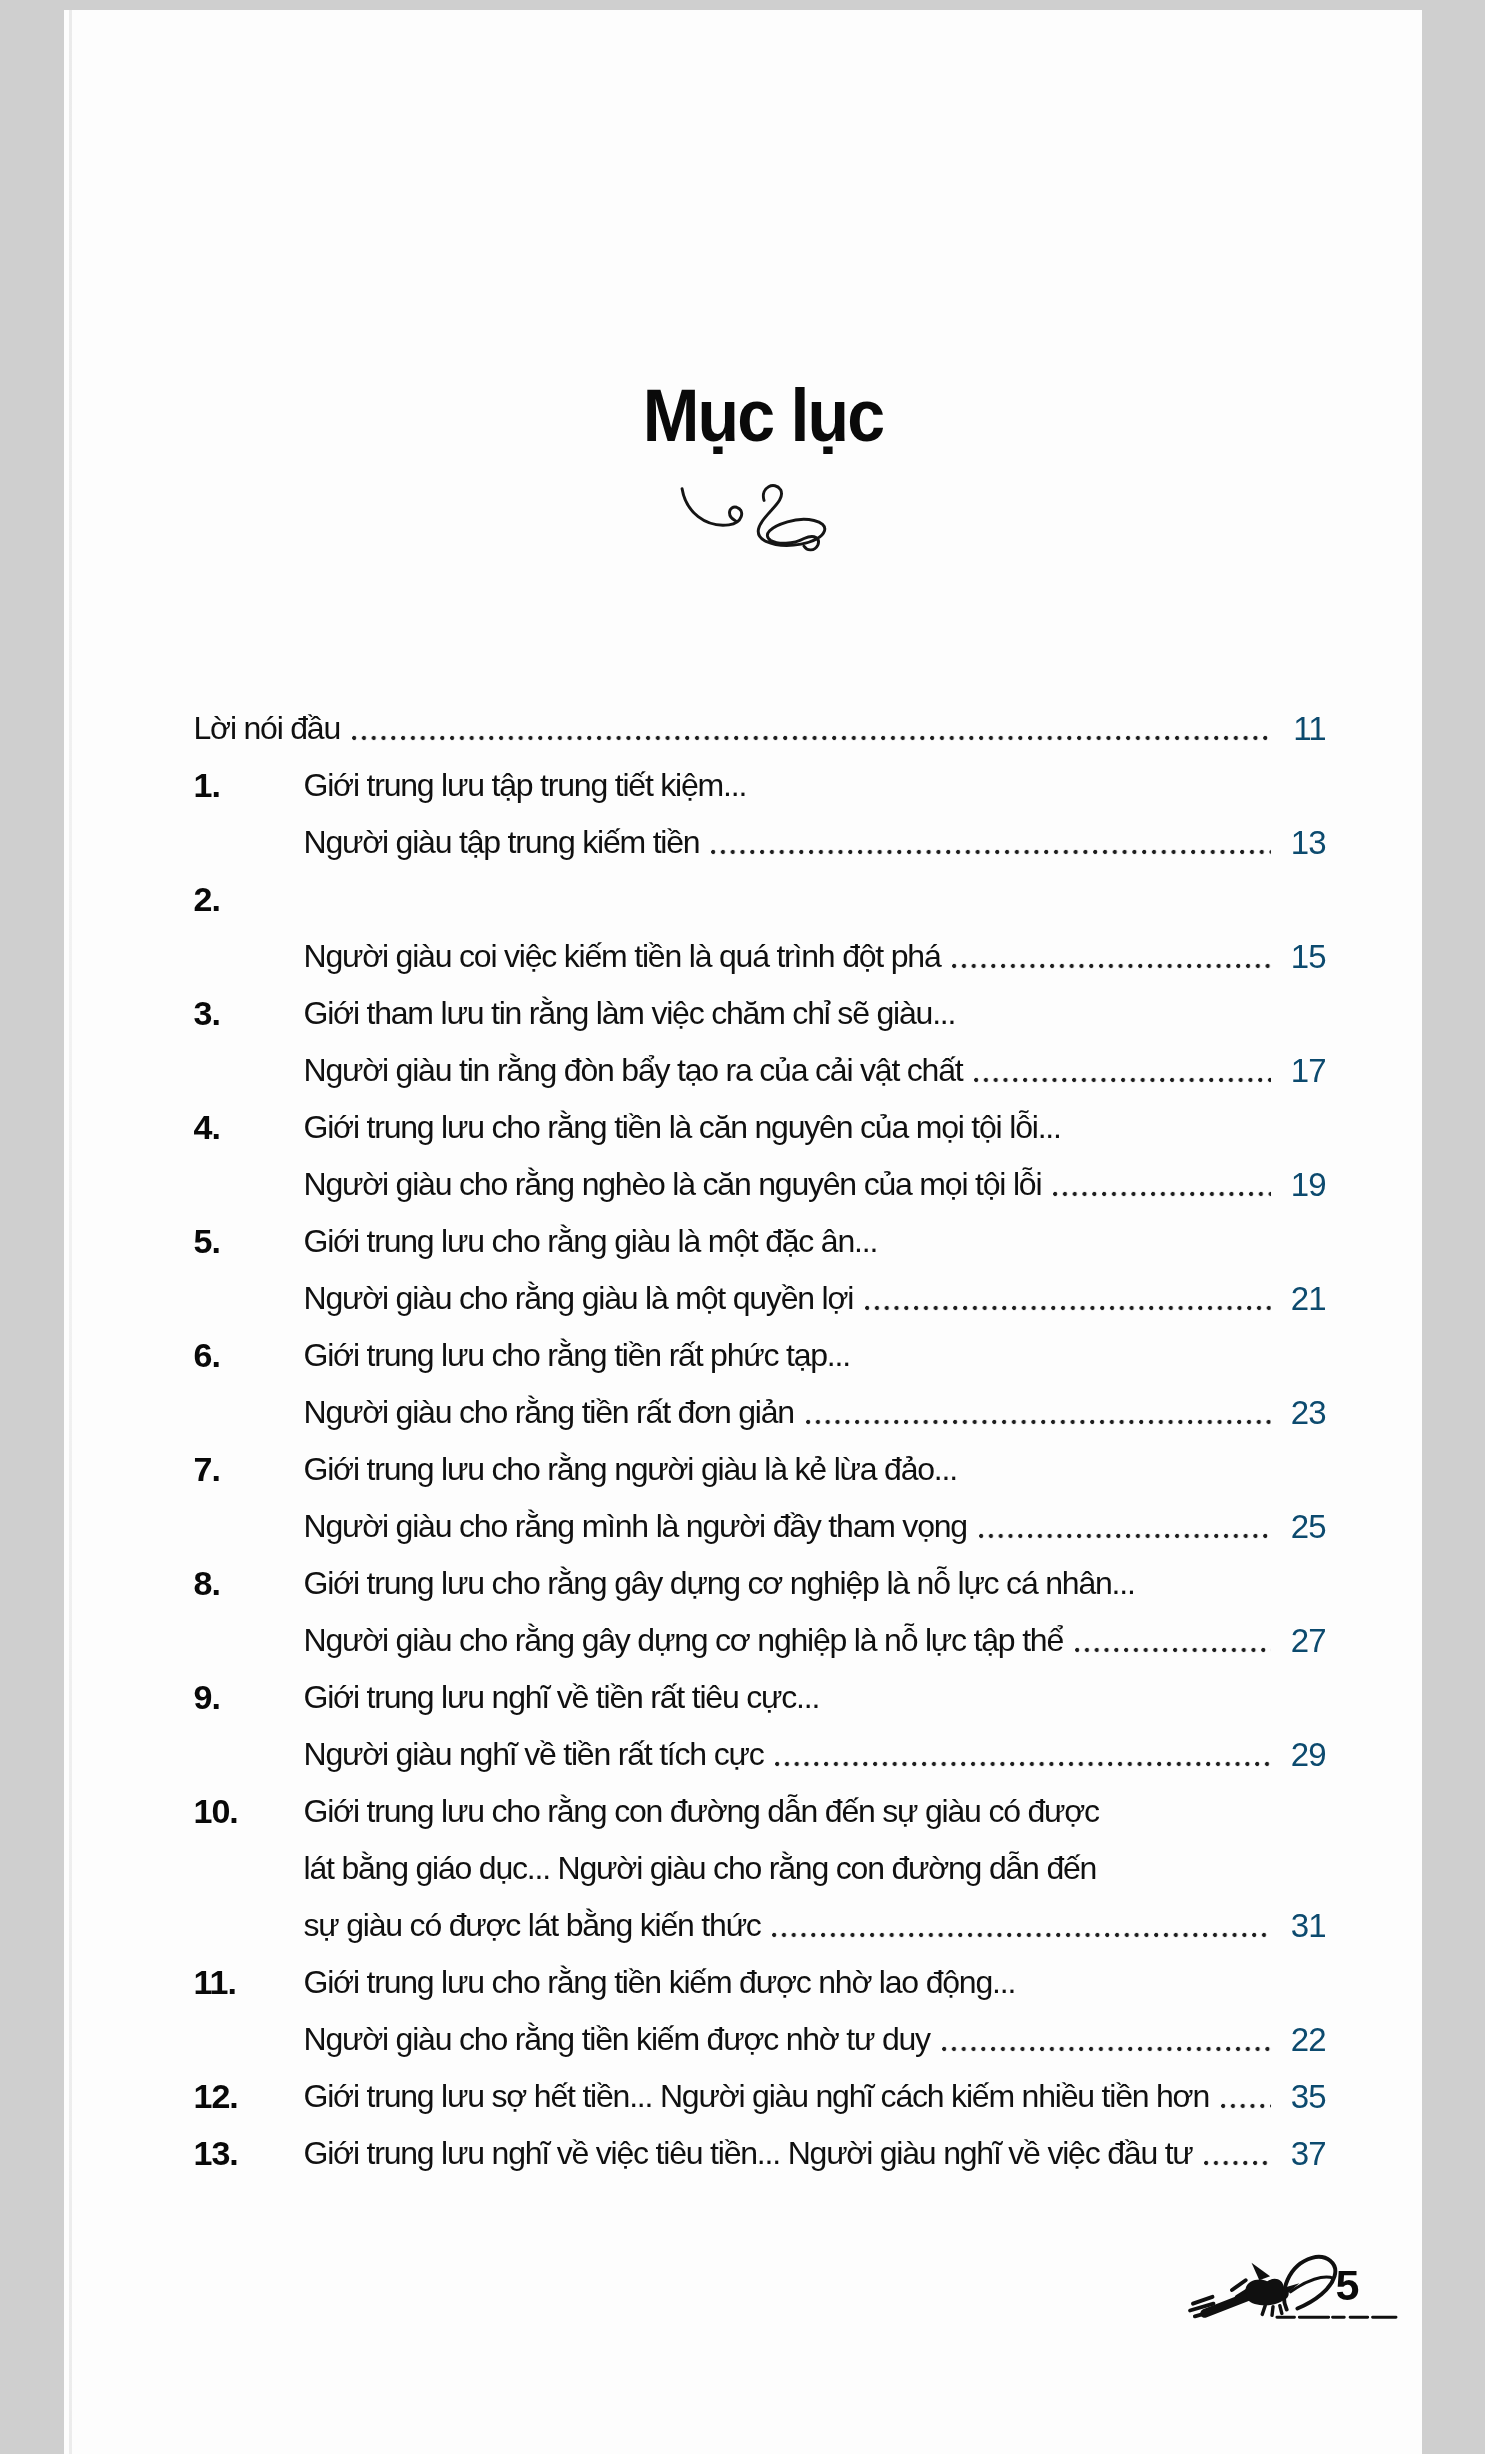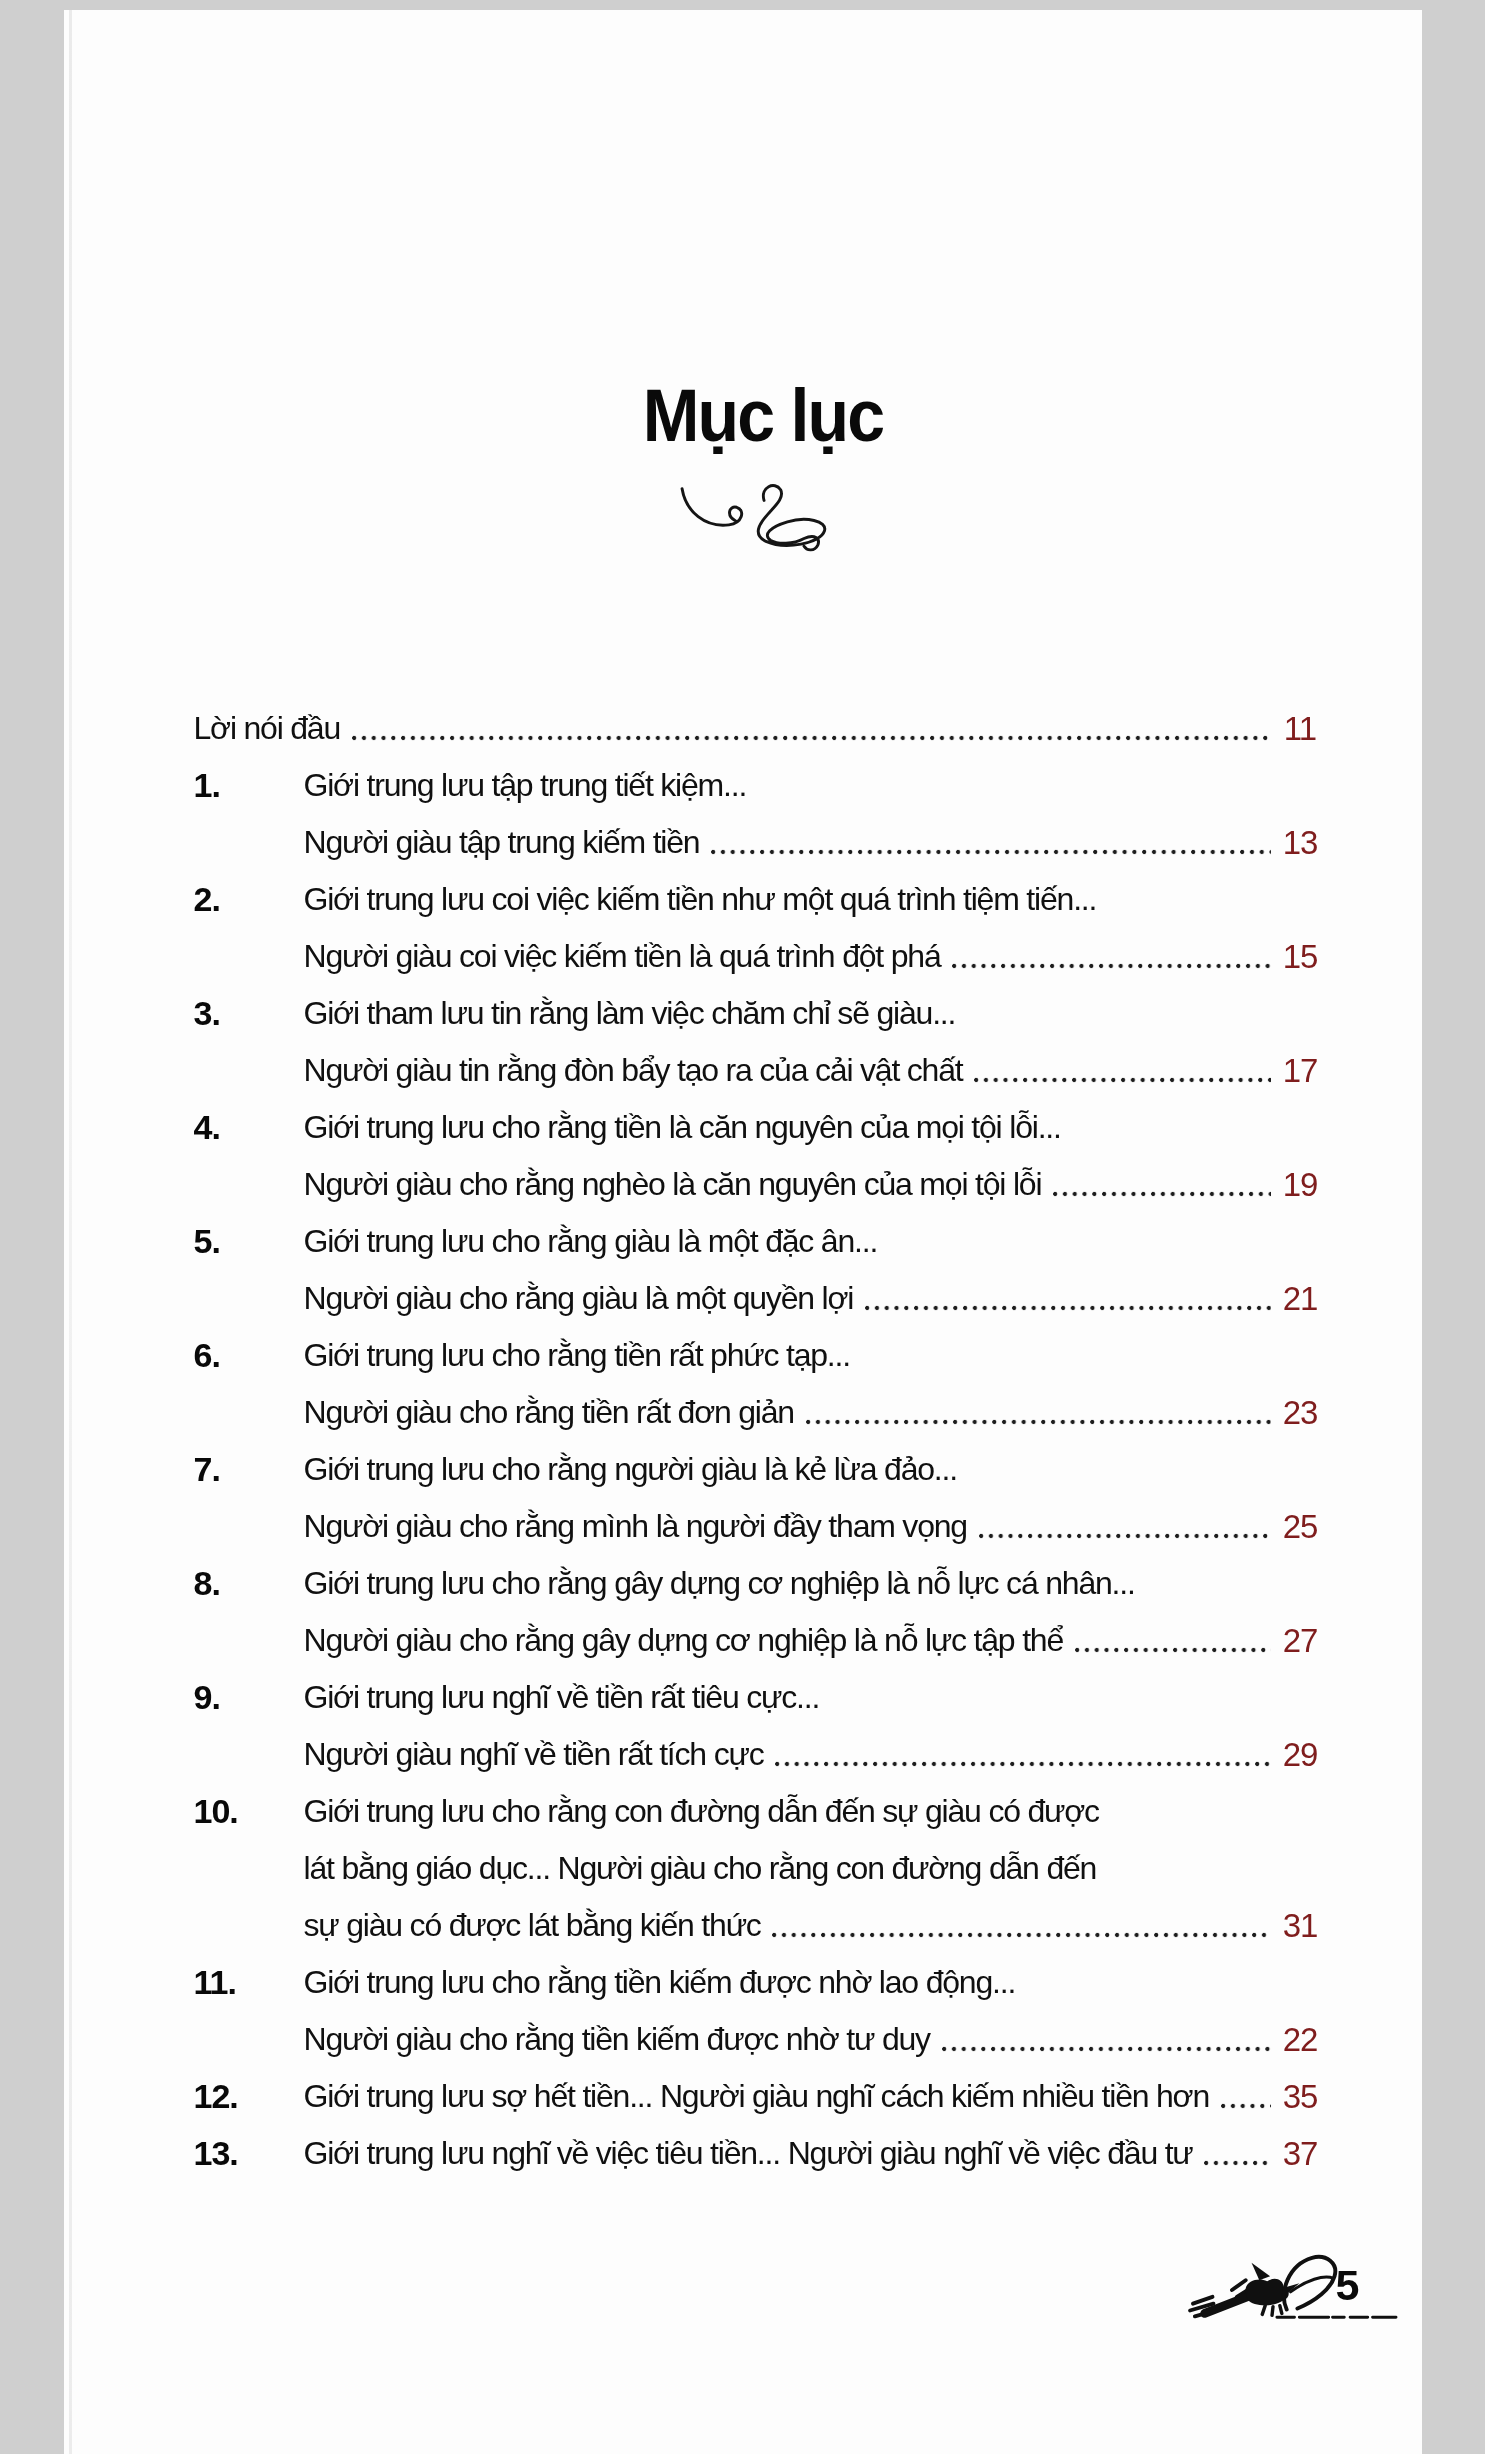--- a/index.html
+++ b/index.html
@@ -47,23 +47,23 @@
     color:#101010;
   }
   .toc-leader {
     flex:1 1 23.5px; min-width:13.7px;
     height:5.9px; margin:18.6px 3.9px 0 11.8px;
     background-image:radial-gradient(circle at 2.2px 2.9px, #1c1c1c 1.8px, transparent 2.4px);
     background-size:9.8px 5.9px;
     background-repeat:repeat-x;
   }
   .toc-page {
-    flex:0 0 auto; min-width:51px; text-align:center;
+    flex:0 0 auto; min-width:51px; text-align:right;
     font-size:33px; letter-spacing:-1px;
-    color:#7f1d1d;
+    color:#0c4a6e;
   }
   .footer {
     position:absolute; left:1117px; top:2239px; width:235px; height:84px;
   }
   .footer-doodle { position:absolute; left:0; top:0; }
   .footer-page {
     position:absolute; left:155px; top:11.8px;
     font-size:43px; font-weight:bold; letter-spacing:-1px;
     color:#0a0a0a;
   }
@@ -96,21 +96,20 @@
 
     </div>
       <div class="toc-line">
       <span class="toc-num"></span>
       <span class="toc-text">Người giàu tập trung kiếm tiền</span>
       <span class="toc-leader"></span>
       <span class="toc-page">13</span>
     </div>
       <div class="toc-line">
       <span class="toc-num">2.</span>
-      <span class="toc-text">Giới trung lưu coi việc kiếm tiền như một quá trình tiệm tiến...</span>
 
     </div>
       <div class="toc-line">
       <span class="toc-num"></span>
       <span class="toc-text">Người giàu coi việc kiếm tiền là quá trình đột phá</span>
       <span class="toc-leader"></span>
       <span class="toc-page">15</span>
     </div>
       <div class="toc-line">
       <span class="toc-num">3.</span>

